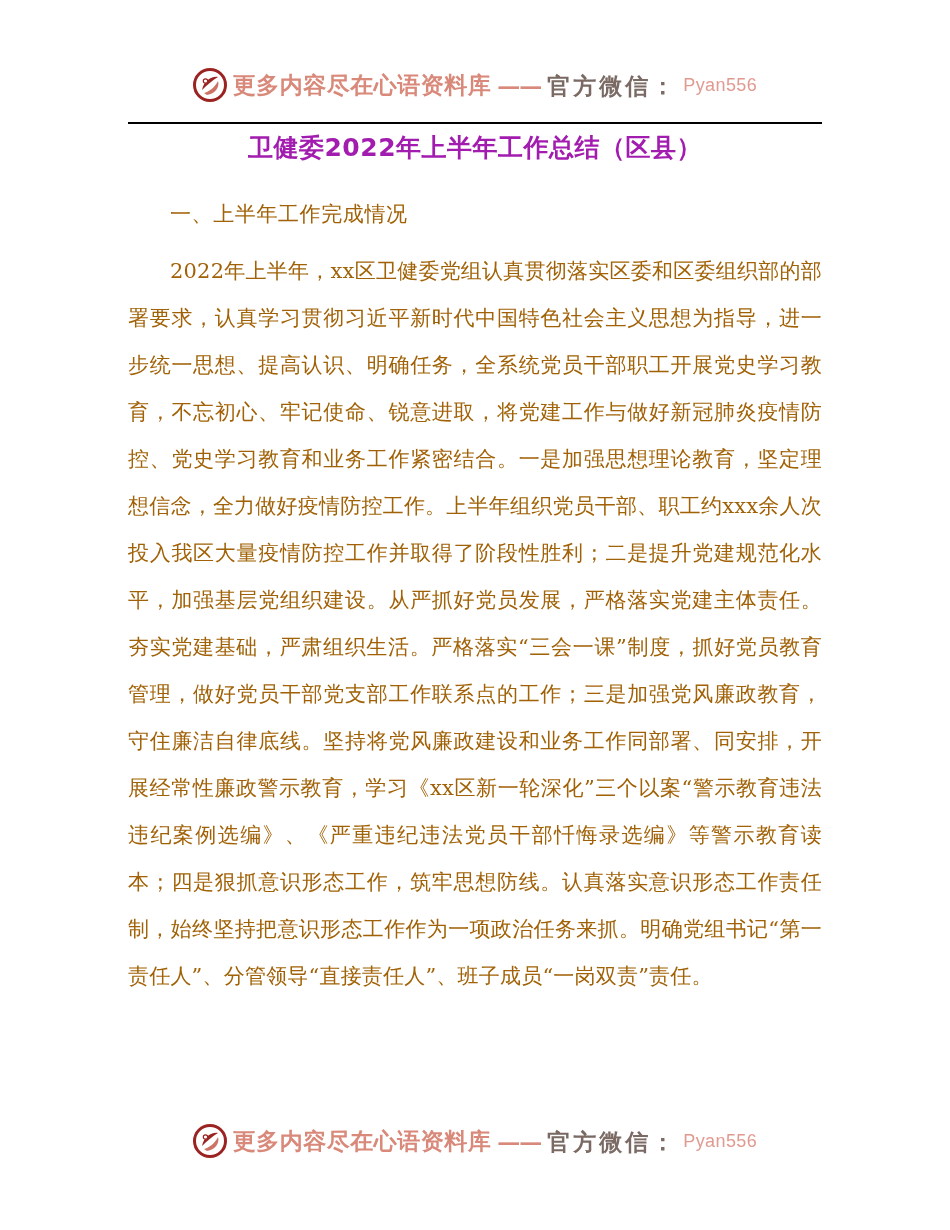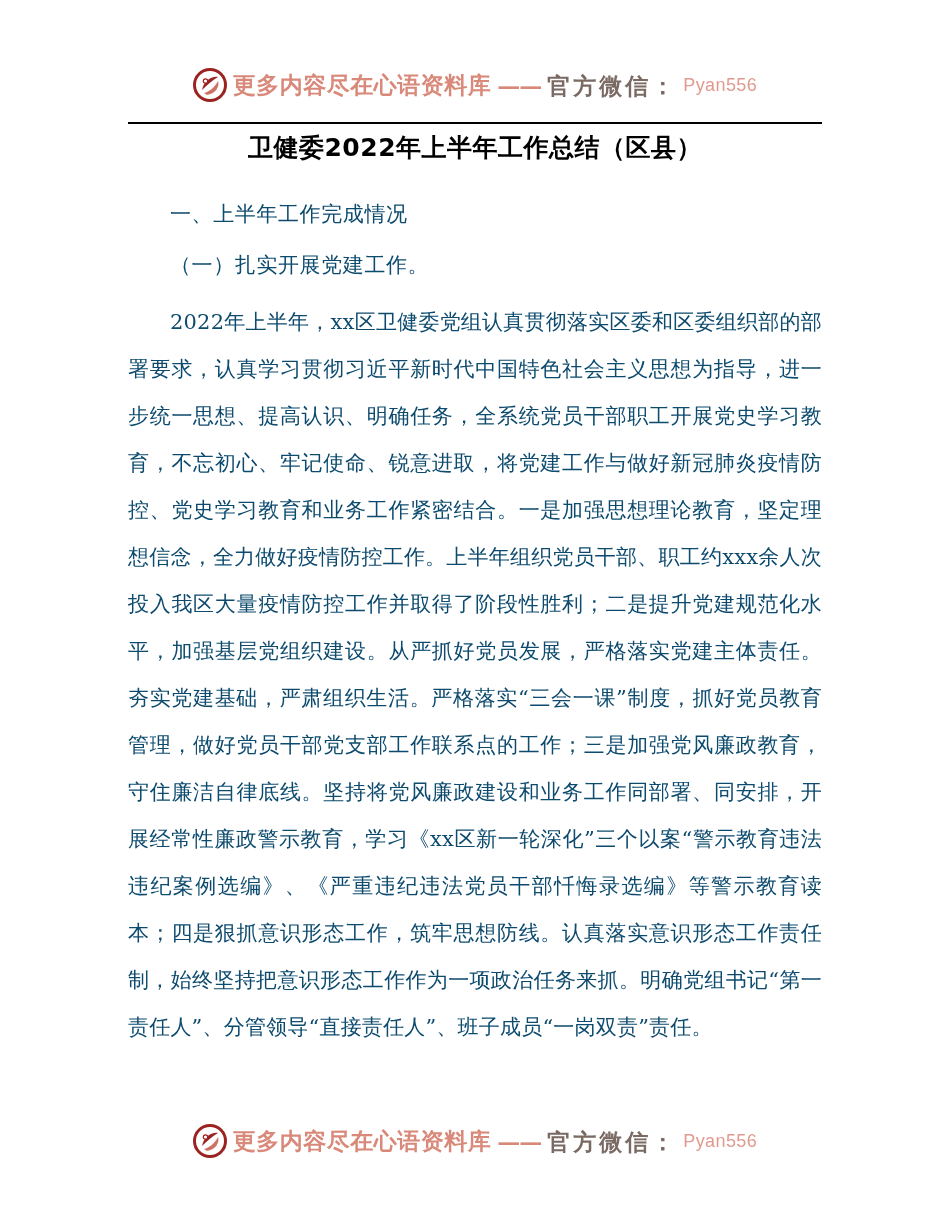--- a/index.html
+++ b/index.html
@@ -87,30 +87,30 @@
     left: 128px;
     top: 130px;
     width: 694px;
   }
 
   .doc-title {
     font-family: "DejaVu Sans", "Liberation Sans", sans-serif;
     font-weight: bold;
     font-size: 25px;
     text-align: center;
-    color: #000000;
+    color: #a21caf;
     letter-spacing: 0.5px;
     margin: 0 0 26px 0;
     line-height: 1.4;
   }
 
   .para {
     font-family: "DejaVu Serif", "Liberation Serif", serif;
     font-size: 21px;
-    color: #0c4a6e;
+    color: #a16207;
     line-height: 47px;
     text-align: justify;
     text-justify: inter-ideograph;
     margin: 0 0 6px 0;
     text-indent: 2em;
     letter-spacing: 0.6px;
   }
   .para.heading {
     margin-bottom: 4px;
   }
@@ -139,21 +139,20 @@
     <span class="wm-handle" style="color:#e09a90">Pyan556</span>
   </div>
 
   <div class="top-rule"></div>
 
   <div class="doc">
     <h1 class="doc-title">卫健委2022年上半年工作总结（区县）</h1>
 
     <p class="para heading">一、上半年工作完成情况</p>
 
-    <p class="para heading">（一）扎实开展党建工作。</p>
 
     <p class="para bodytext">2022年上半年，xx区卫健委党组认真贯彻落实区委和区委组织部的部署要求，认真学习贯彻习近平新时代中国特色社会主义思想为指导，进一步统一思想、提高认识、明确任务，全系统党员干部职工开展党史学习教育，不忘初心、牢记使命、锐意进取，将党建工作与做好新冠肺炎疫情防控、党史学习教育和业务工作紧密结合。一是加强思想理论教育，坚定理想信念，全力做好疫情防控工作。上半年组织党员干部、职工约xxx余人次投入我区大量疫情防控工作并取得了阶段性胜利；二是提升党建规范化水平，加强基层党组织建设。从严抓好党员发展，严格落实党建主体责任。夯实党建基础，严肃组织生活。严格落实“三会一课”制度，抓好党员教育管理，做好党员干部党支部工作联系点的工作；三是加强党风廉政教育，守住廉洁自律底线。坚持将党风廉政建设和业务工作同部署、同安排，开展经常性廉政警示教育，学习《xx区新一轮深化”三个以案“警示教育违法违纪案例选编》、《严重违纪违法党员干部忏悔录选编》等警示教育读本；四是狠抓意识形态工作，筑牢思想防线。认真落实意识形态工作责任制，始终坚持把意识形态工作作为一项政治任务来抓。明确党组书记“第一责任人”、分管领导“直接责任人”、班子成员“一岗双责”责任。</p>
   </div>
 
   <div class="watermark watermark-bottom">
     <span class="wm-logo">
       <svg viewBox="0 0 34 34" xmlns="http://www.w3.org/2000/svg">
         <circle cx="17" cy="17" r="15.5" fill="none" stroke="#9b2322" stroke-width="3"></circle>
         <path d="M9 22 C11 13, 18 8, 25 9 C20 12, 14 17, 9 22 Z" fill="#9b2322"></path>
         <path d="M11 25 C16 24, 22 19, 25 13 C27 19, 22 26, 14 27 Z" fill="#c45a4a" opacity="0.85"></path>

